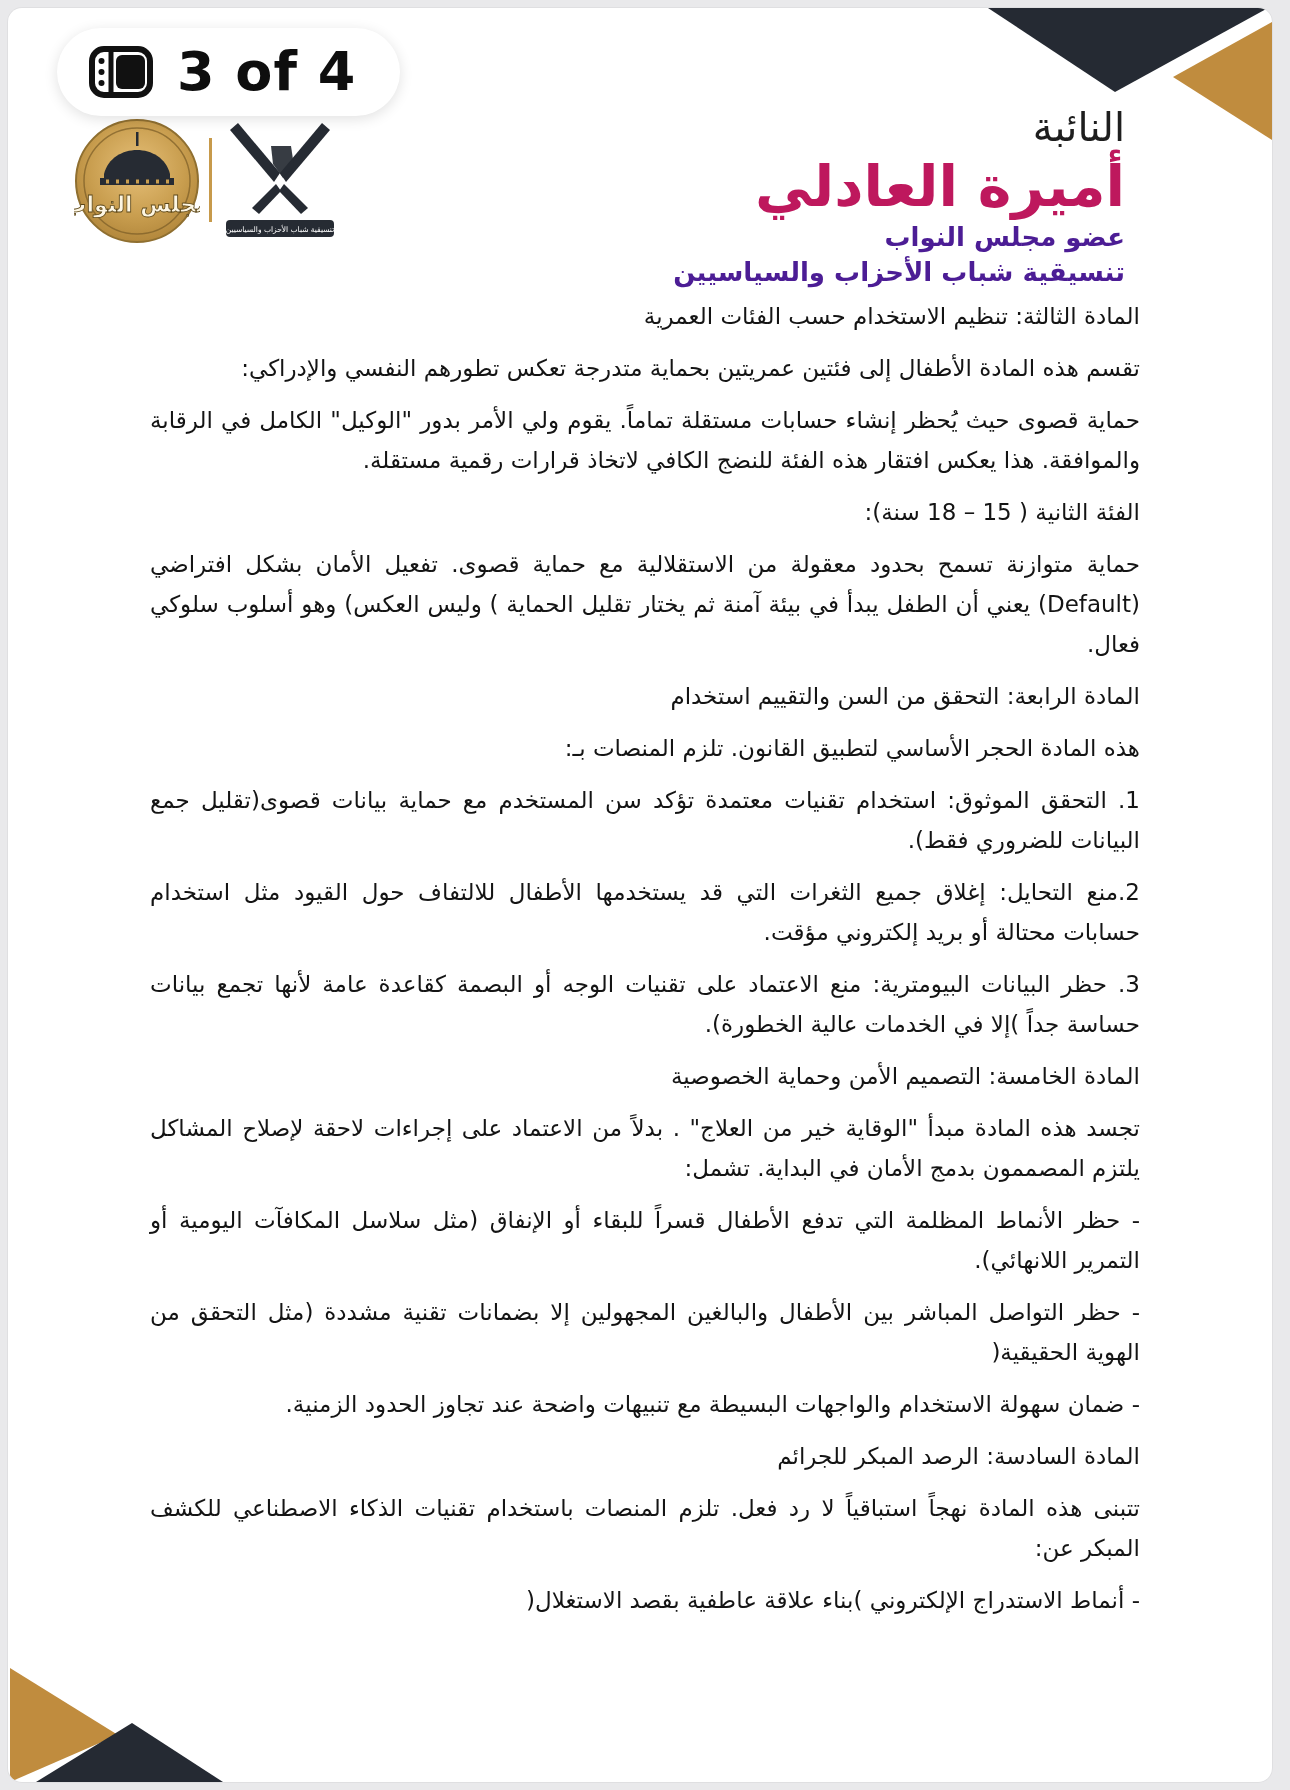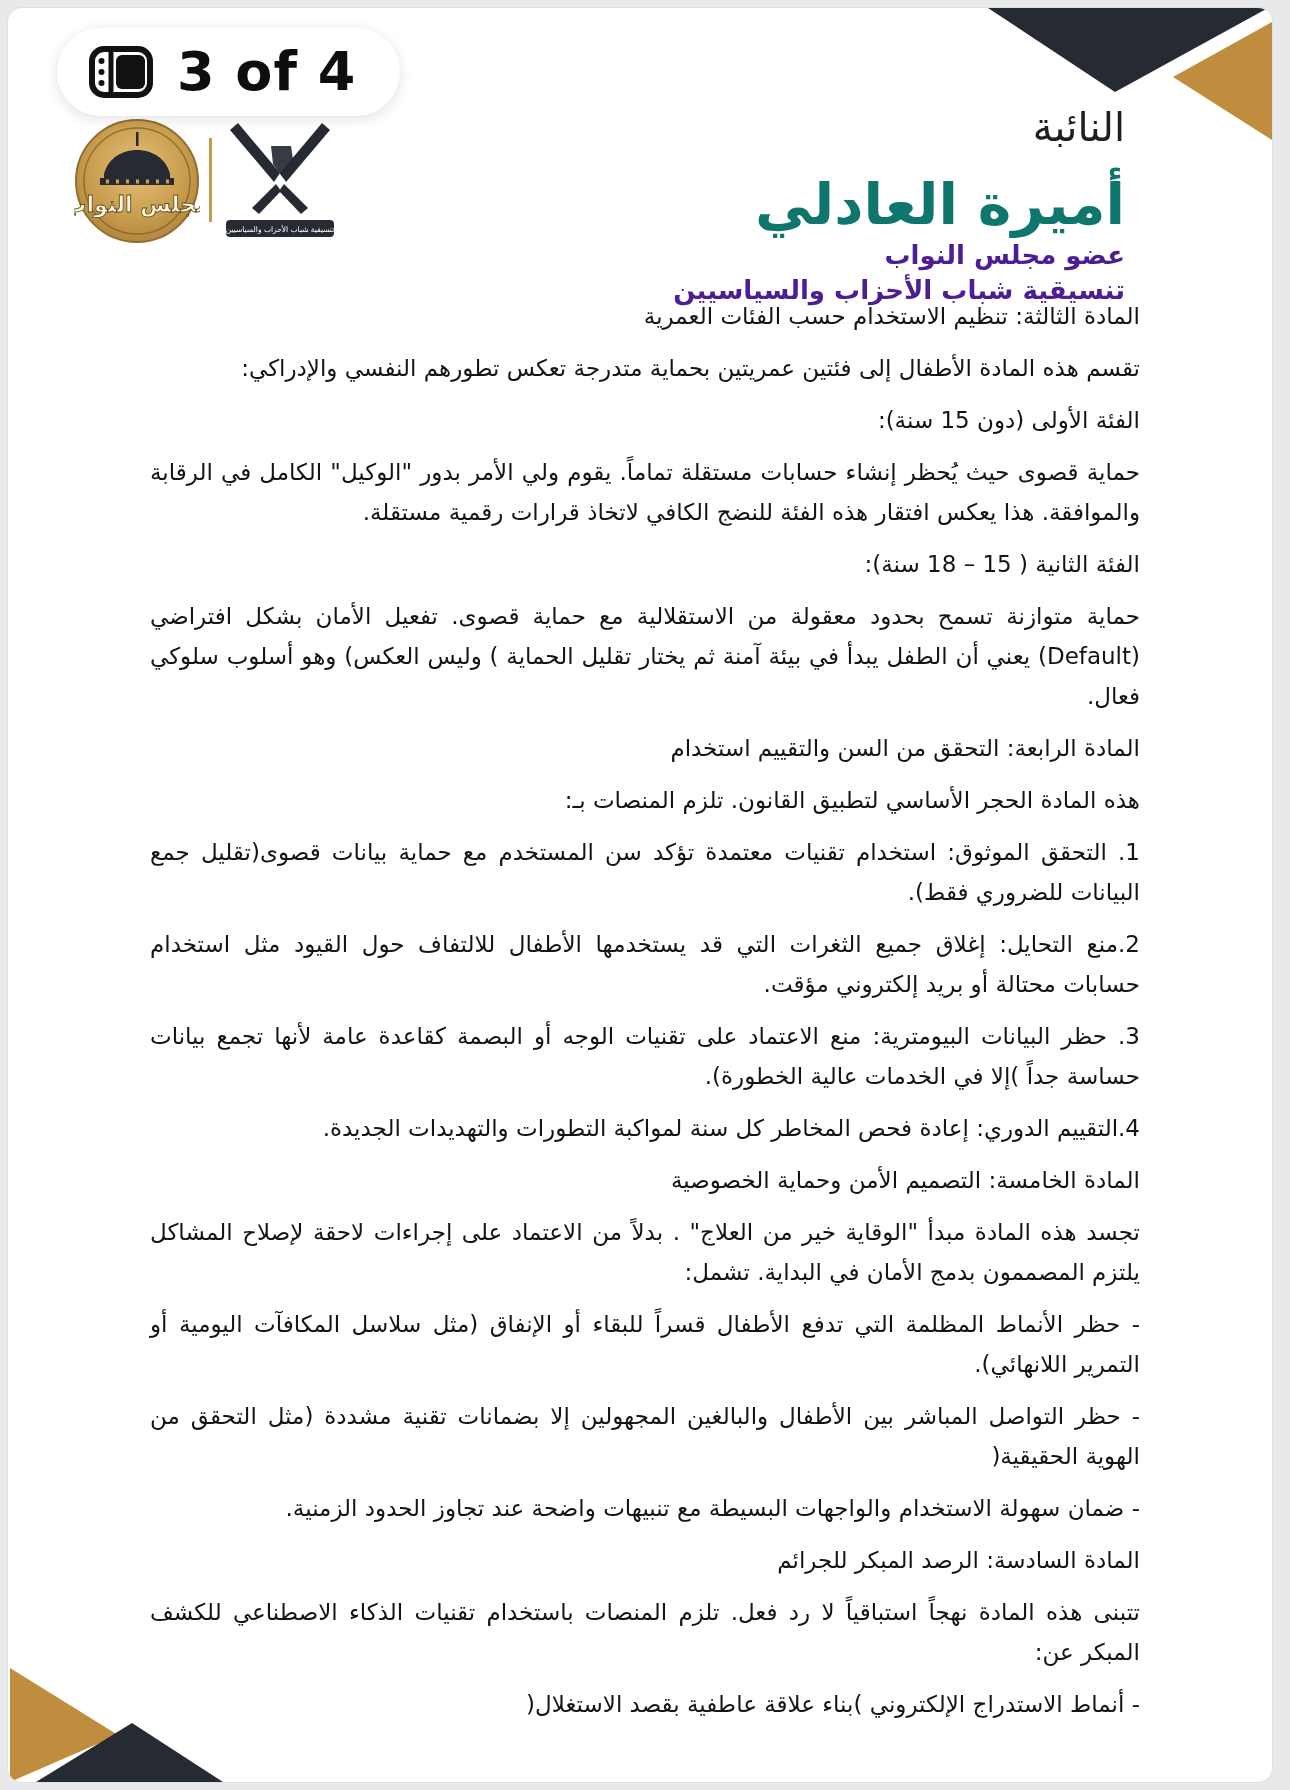--- a/index.html
+++ b/index.html
@@ -15,21 +15,21 @@
         background:#FFFFFF;display:flex;align-items:center;gap:24px;z-index:6;
         box-shadow:0 3px 14px rgba(0,0,0,.12);}
   .pill .label{font-size:54px;font-weight:800;color:#0E0E0E;letter-spacing:1px;line-height:1;}
   
   .logo-medallion{position:absolute;left:66px;top:110px;width:126px;height:126px;}
   .logo-sep{position:absolute;left:201px;top:130px;width:3px;height:84px;background:#C79A4B;}
   .logo-emblem{position:absolute;left:216px;top:112px;width:112px;height:122px;}
   
   .header{position:absolute;top:96px;right:147px;text-align:right;direction:rtl;}
   .h-title{font-size:40px;font-weight:400;color:#1E1E1E;margin-left:56px;line-height:1.15;}
-  .h-name{font-size:57px;font-weight:800;color:#0f766e;line-height:1.2;margin-top:20px;}
+  .h-name{font-size:57px;font-weight:800;color:#be185d;line-height:1.2;margin-top:2px;}
   .h-sub{font-size:26px;font-weight:600;color:#4c1d95;line-height:1.35;margin-left:58px;}
   
   .docbody{position:absolute;left:142px;right:132px;top:288px;direction:rtl;}
   .docbody p{margin:0 0 12px 0;font-size:23px;line-height:40px;color:#141414;
              text-align:justify;font-family:"DejaVu Sans",sans-serif;}
 </style>
 </head>
 <body>
 
 <div class="viewport">
@@ -86,30 +86,28 @@
     <div class="header">
       <div class="h-title">النائبة</div>
       <div class="h-name">أميرة العادلي</div>
       <div class="h-sub">عضو مجلس النواب</div>
       <div class="h-sub">تنسيقية شباب الأحزاب والسياسيين</div>
     </div>
 
     <div class="docbody">
       <p>المادة الثالثة: تنظيم الاستخدام حسب الفئات العمرية</p>
       <p>تقسم هذه المادة الأطفال إلى فئتين عمريتين بحماية متدرجة تعكس تطورهم النفسي والإدراكي:</p>
-      <p>الفئة الأولى (دون 15 سنة):</p>
       <p>حماية قصوى حيث يُحظر إنشاء حسابات مستقلة تماماً. يقوم ولي الأمر بدور "الوكيل" الكامل في الرقابة والموافقة. هذا يعكس افتقار هذه الفئة للنضج الكافي لاتخاذ قرارات رقمية مستقلة.</p>
       <p>الفئة الثانية ( 15 – 18 سنة):</p>
       <p>حماية متوازنة تسمح بحدود معقولة من الاستقلالية مع حماية قصوى. تفعيل الأمان بشكل افتراضي (Default) يعني أن الطفل يبدأ في بيئة آمنة ثم يختار تقليل الحماية  ) وليس العكس) وهو أسلوب سلوكي فعال.</p>
       <p>المادة الرابعة: التحقق من السن والتقييم استخدام</p>
       <p>هذه المادة الحجر الأساسي لتطبيق القانون. تلزم المنصات بـ:</p>
       <p>1. التحقق الموثوق: استخدام تقنيات معتمدة تؤكد سن المستخدم مع حماية بيانات قصوى(تقليل جمع البيانات للضروري فقط).</p>
       <p>2.منع التحايل: إغلاق جميع الثغرات التي قد يستخدمها الأطفال للالتفاف حول القيود مثل استخدام حسابات محتالة أو بريد إلكتروني مؤقت.</p>
       <p>3. حظر البيانات البيومترية: منع الاعتماد على تقنيات الوجه أو البصمة كقاعدة عامة لأنها تجمع بيانات حساسة جداً )إلا في الخدمات عالية الخطورة).</p>
-      <p>4.التقييم الدوري: إعادة فحص المخاطر كل سنة لمواكبة التطورات والتهديدات الجديدة.</p>
       <p>المادة الخامسة: التصميم الأمن وحماية الخصوصية</p>
       <p>تجسد هذه المادة مبدأ "الوقاية خير من العلاج" . بدلاً من الاعتماد على إجراءات لاحقة لإصلاح المشاكل يلتزم المصممون بدمج الأمان في البداية. تشمل:</p>
       <p>- حظر الأنماط المظلمة التي تدفع الأطفال قسراً للبقاء أو الإنفاق (مثل سلاسل المكافآت اليومية أو التمرير اللانهائي).</p>
       <p>- حظر التواصل المباشر بين الأطفال والبالغين المجهولين إلا بضمانات تقنية مشددة (مثل التحقق من الهوية الحقيقية(</p>
       <p>- ضمان سهولة الاستخدام والواجهات البسيطة مع تنبيهات واضحة عند تجاوز الحدود الزمنية.</p>
       <p>المادة السادسة: الرصد المبكر للجرائم</p>
       <p>تتبنى هذه المادة نهجاً استباقياً لا رد فعل. تلزم المنصات باستخدام تقنيات الذكاء الاصطناعي للكشف المبكر عن:</p>
       <p>- أنماط الاستدراج الإلكتروني )بناء علاقة عاطفية بقصد الاستغلال(</p>
     </div>
 

